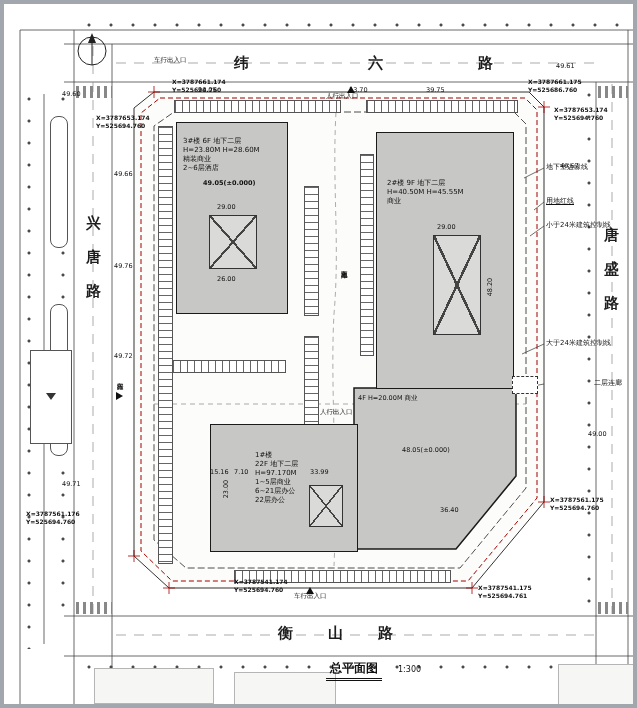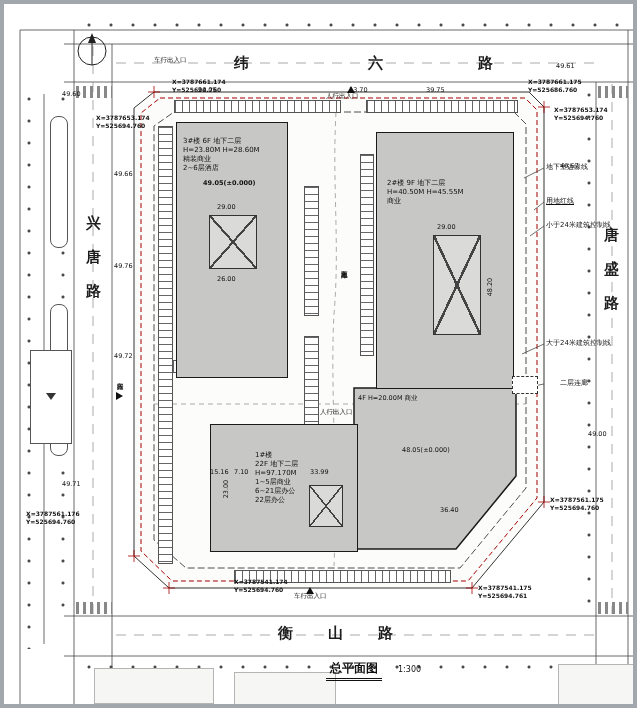--- a/index.html
+++ b/index.html
@@ -94,21 +94,21 @@
 
   <div class="park-v" style="left:154px;top:122px;width:13px;height:436px;"></div>
   <div class="park-h" style="left:170px;top:96px;width:165px;height:11px;"></div>
   <div class="park-h" style="left:362px;top:96px;width:150px;height:11px;"></div>
   <div class="park-v" style="left:300px;top:182px;width:13px;height:128px;"></div>
   <div class="park-v" style="left:300px;top:332px;width:13px;height:90px;"></div>
   <div class="park-v" style="left:356px;top:150px;width:12px;height:200px;"></div>
   <div class="park-h" style="left:230px;top:566px;width:215px;height:11px;"></div>
   <div class="park-h" style="left:168px;top:356px;width:112px;height:11px;"></div>
 
-  <div class="bldg" style="left:172px;top:118px;width:112px;height:256px;">
+  <div class="bldg" style="left:172px;top:118px;width:112px;height:192px;">
     <div class="blk" style="left:6px;top:14px;">
       <div>3#楼 6F 地下二层</div>
       <div>H=23.80M H=28.60M</div>
       <div>精装商业</div>
       <div>2~6层酒店</div>
     </div>
     <div class="lbl" style="left:26px;top:56px;font-weight:bold;">49.05(±0.000)</div>
     <div class="lbl" style="left:40px;top:80px;">29.00</div>
     <div class="court" style="left:32px;top:92px;width:48px;height:54px;"></div>
     <div class="lbl" style="left:40px;top:152px;">26.00</div>
@@ -202,21 +202,21 @@
   <div class="lbl" style="left:110px;top:258px;">49.76</div>
   <div class="lbl" style="left:110px;top:348px;">49.72</div>
   <div class="lbl" style="left:556px;top:134px;margin-top:24px;">49.67</div>
   <div class="lbl" style="left:584px;top:426px;">49.00</div>
   <div class="lbl" style="left:58px;top:476px;">49.71</div>
 
   <div class="callout" style="left:542px;top:158px;text-align:right;">地下室边缘线</div>
   <div class="callout" style="left:542px;top:192px;text-decoration:underline;">用地红线</div>
   <div class="callout" style="left:542px;top:216px;">小于24米建筑控制线</div>
   <div class="callout" style="left:542px;top:334px;">大于24米建筑控制线</div>
-  <div class="callout" style="left:512px;top:374px;padding-left:44px;">二层连廊</div>
+  <div class="callout" style="left:546px;top:374px;padding-left:44px;">二层连廊</div>
 
   <div class="lbl" style="left:150px;top:52px;">车行出入口</div>
   <div class="lbl" style="left:322px;top:88px;">人行出入口</div>
   <div class="lbl vert" style="left:112px;top:374px;">车行出入口</div>
   <div class="lbl" style="left:316px;top:404px;">人行出入口</div>
   <div class="lbl" style="left:290px;top:588px;">车行出入口</div>
   <div class="lbl vert" style="left:336px;top:262px;">地下车库出入口</div>
 
   <div class="ghost" style="left:90px;top:664px;width:118px;height:34px;"></div>
   <div class="ghost" style="left:230px;top:668px;width:100px;height:32px;"></div>

